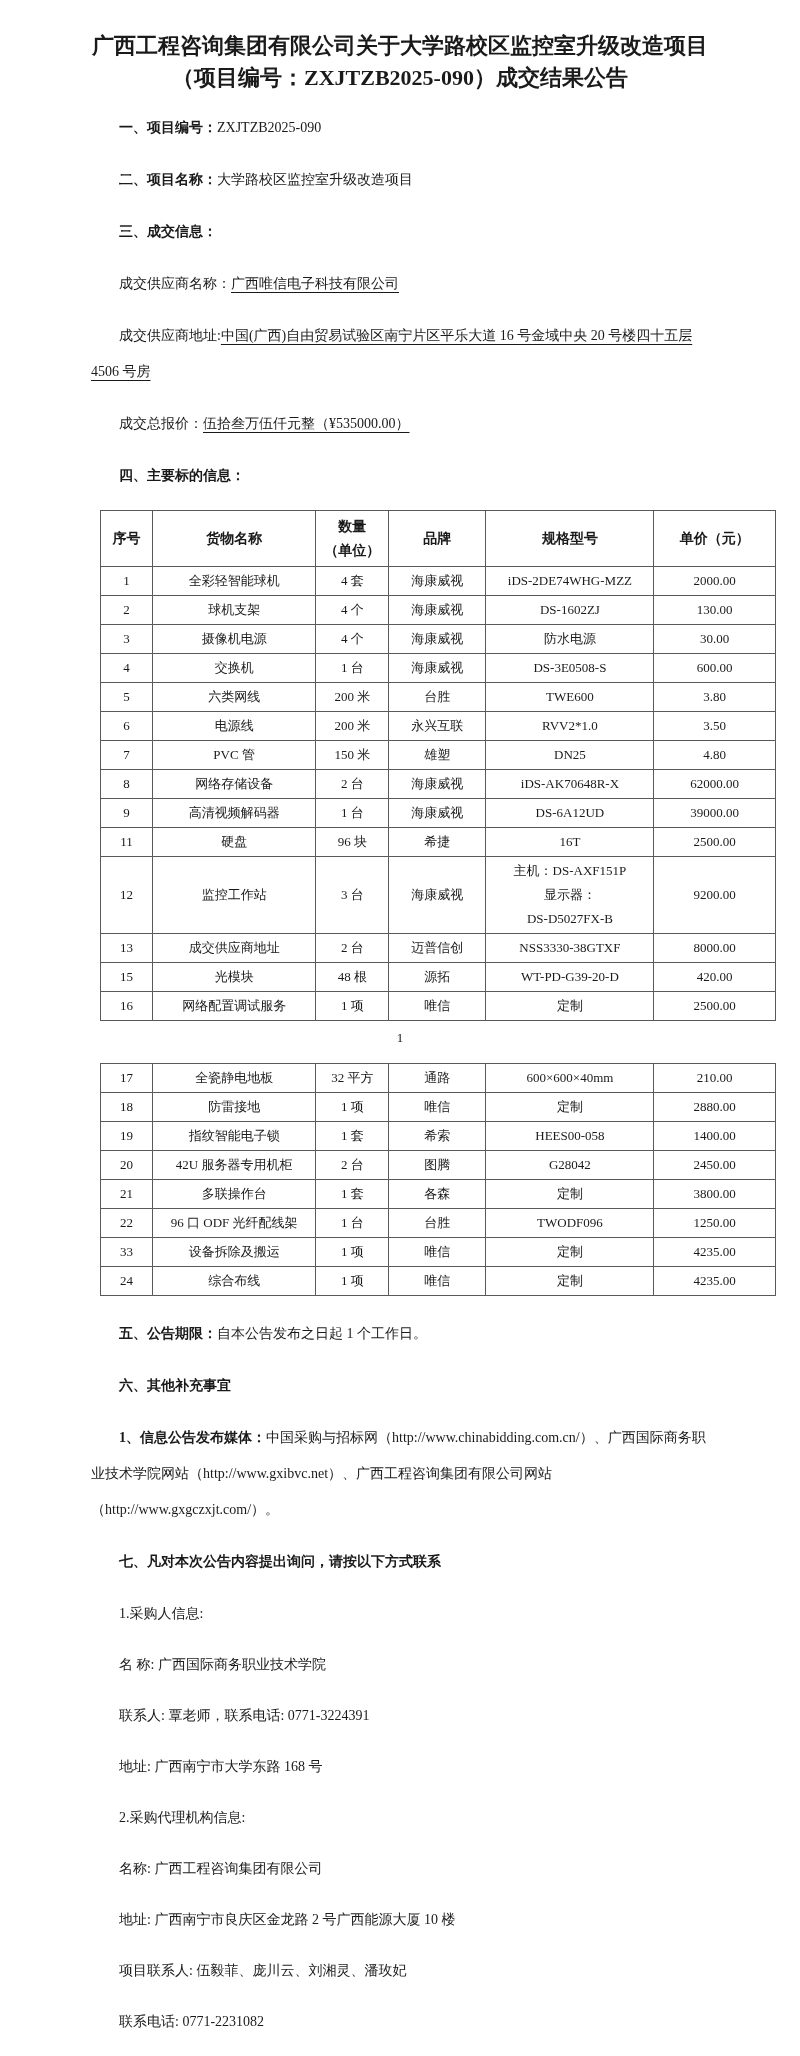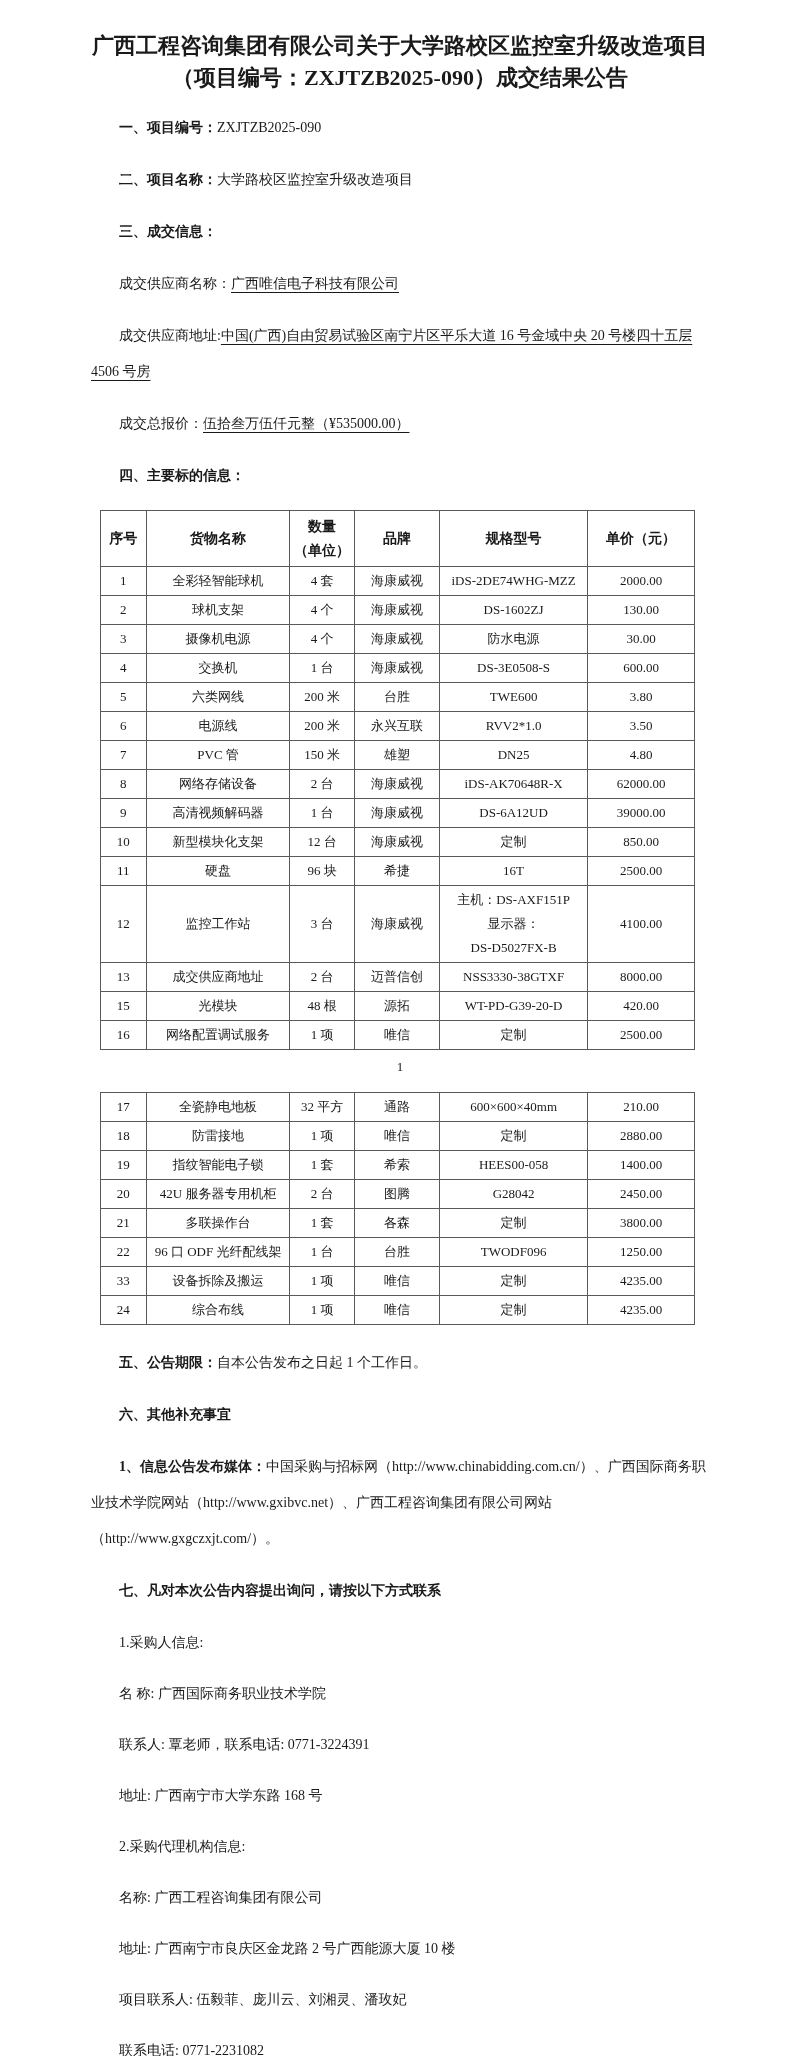--- a/index.html
+++ b/index.html
@@ -28,21 +28,21 @@
   p.para{
     margin:16px;
     font-size:14px;
     line-height:36px;
     text-indent:28px;
   }
   p.tight{line-height:35px;}
   .b{font-weight:bold;}
   .u{text-decoration:underline;text-underline-offset:4px;}
   table.items{
-    width:595px;
+    width:676px;
     margin:4px auto 0 25px;
     border-collapse:collapse;
     table-layout:fixed;
     font-size:13px;
   }
   table.items th, table.items td{
     border:1px solid var(--border);
     text-align:center;
     vertical-align:middle;
     padding:2px 3px;
@@ -187,44 +187,36 @@
         </tr>
         <tr>
           <td>9</td>
           <td>高清视频解码器</td>
           <td>1 台</td>
           <td>海康威视</td>
           <td>DS-6A12UD</td>
           <td>39000.00</td>
         </tr>
         <tr>
-          <td>10</td>
-          <td>新型模块化支架</td>
-          <td>12 台</td>
-          <td>海康威视</td>
-          <td>定制</td>
-          <td>850.00</td>
-        </tr>
-        <tr>
           <td>11</td>
           <td>硬盘</td>
           <td>96 块</td>
           <td>希捷</td>
           <td>16T</td>
           <td>2500.00</td>
         </tr>
         <tr>
           <td>12</td>
           <td>监控工作站</td>
           <td>3 台</td>
           <td>海康威视</td>
           <td>主机：DS-AXF151P
 显示器：
 DS-D5027FX-B</td>
-          <td>4100.00</td>
+          <td>9200.00</td>
         </tr>
         <tr>
           <td>13</td>
           <td>成交供应商地址</td>
           <td>2 台</td>
           <td>迈普信创</td>
           <td>NSS3330-38GTXF</td>
           <td>8000.00</td>
         </tr>
         <tr>

